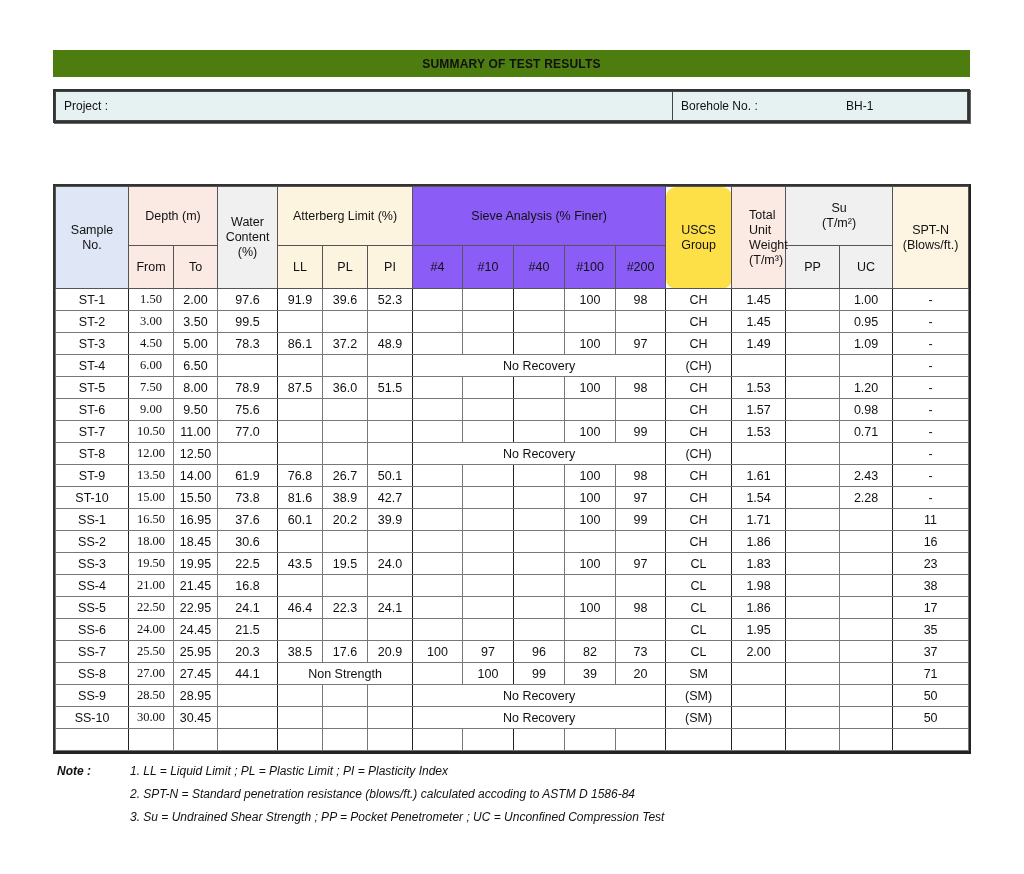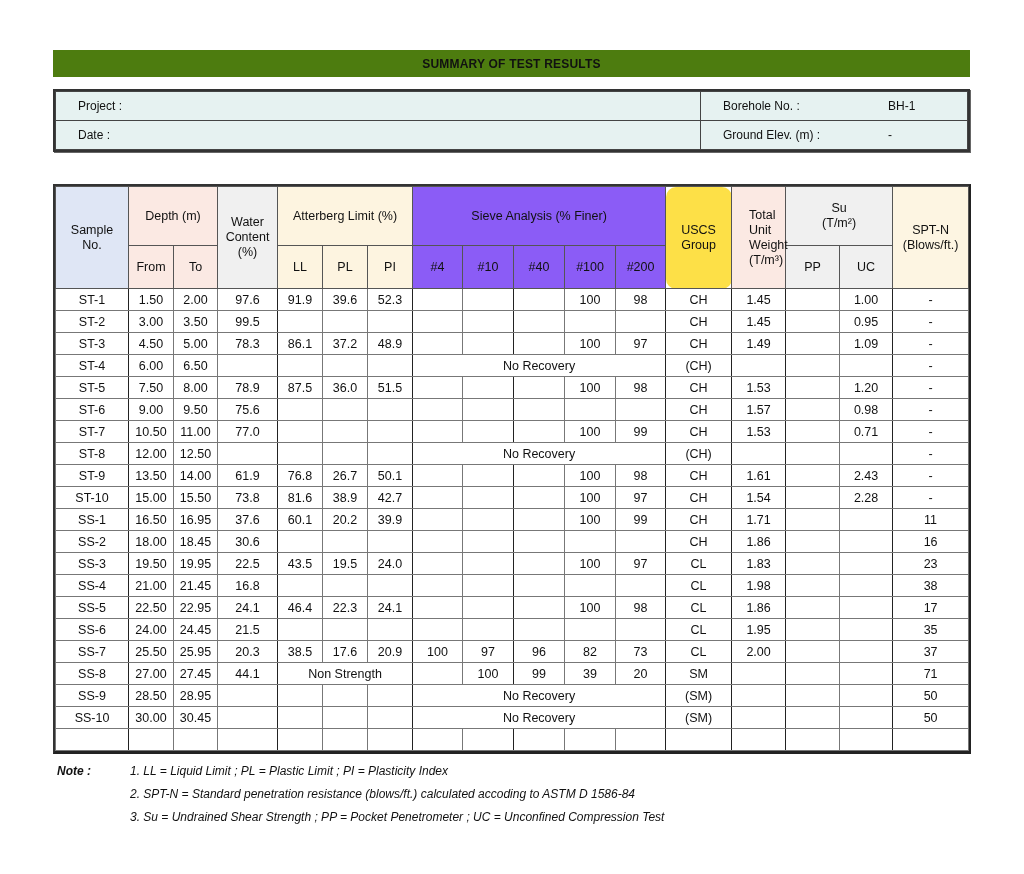--- a/index.html
+++ b/index.html
@@ -1,37 +1,37 @@
 <!DOCTYPE html>
 <html><head>
 <meta charset="utf-8">
 <style>
   html,body{margin:0;padding:0;background:#ffffff;}
   body{width:1024px;height:874px;position:relative;font-family:"Liberation Sans",sans-serif;color:#111;overflow:hidden;}
   .title-bar{position:absolute;left:53px;top:50px;width:917px;height:27px;background:#4d7c0f;display:flex;align-items:center;justify-content:center;font-weight:bold;font-size:12px;letter-spacing:0.2px;}
   .info{position:absolute;left:53px;top:89px;width:913px;border:2px solid #333;box-shadow:1px 1px 0 #666;border-collapse:collapse;}
   .info table{border-collapse:collapse;width:100%;}
-  .info td{background:#e6f2f1;height:28px;font-size:12px;border:1px solid #444;padding:0 22px;vertical-align:middle;}
+  .info td{background:#e6f2f1;height:28px;font-size:12px;border:1px solid #444;padding:0 8px;vertical-align:middle;}
   .info td.lbl-l{width:600px;}
   .info td.lbl-r{width:165px;border-right:none;padding-right:0;}
   .info td.val-r{border-left:none;padding-left:0;}
   .grid{position:absolute;left:53px;top:184px;width:913px;border:2px solid #333;border-right:3px solid #222;border-bottom:3px solid #222;}
   table.main{border-collapse:collapse;width:100%;table-layout:fixed;font-size:12.5px;}
   table.main th{font-weight:normal;border:1px solid #555;text-align:center;vertical-align:middle;line-height:15px;padding:0;}
   table.main td{border:1px solid #777;text-align:center;height:21px;padding:0;}
   table.main tr.thick td{border-top:1.6px solid #222;}
   table.main td.c-sample{border-right:1.6px solid #222;}
   table.main td.c-wc{border-left:1.6px solid #222;border-right:1.6px solid #222;}
   table.main td.c-pi{border-right:1.6px solid #222;}
   table.main td.c-s200{border-right:1.6px solid #222;}
   table.main td.c-uscs{border-right:1.6px solid #222;}
   table.main td.c-tuw{border-right:1.6px solid #222;}
   table.main td.c-uc{border-right:1.6px solid #222;}
   table.main td.c-s10{border-right:1.6px solid #222;}
-  table.main td.c-from{border-left:1.6px solid #222;}
+  table.main td.c-from{border-left:1.6px solid #222;font-family:Liberation Serif, serif;}
   .h-sample{background:#dfe6f5;}
   .h-depth{background:#fbe9e3;}
   .h-wc{background:#f0f0f0;}
   .h-att{background:#fdf4e0;}
   .h-sieve{background:#8b5cf6;}
   .h-uscs{background:#fde047;border-radius:10px;}
   .h-tuw{background:#fbe9e3;}
   .h-su{background:#f0f0f0;}
   .h-spt{background:#fdf5e2;}
   tr.hdr1 th{height:40px;}
@@ -46,25 +46,20 @@
 
 <div class="title-bar">SUMMARY OF TEST RESULTS</div>
 
 <div class="info">
   <table>
     <tbody>
         <tr>
       <td class="lbl-l"><span>Project :</span> <span></span></td>
       <td class="lbl-r">Borehole No. :</td>
       <td class="val-r">BH-1</td>
-    </tr>
-    <tr>
-      <td class="lbl-l"><span>Date :</span> <span></span></td>
-      <td class="lbl-r">Ground Elev. (m)  :</td>
-      <td class="val-r">-</td>
     </tr>
   </tbody>
     </table>
 </div>
 
 <div class="grid">
   <table class="main">
     <colgroup>
       <col style="width:73px">
         <col style="width:45px">

